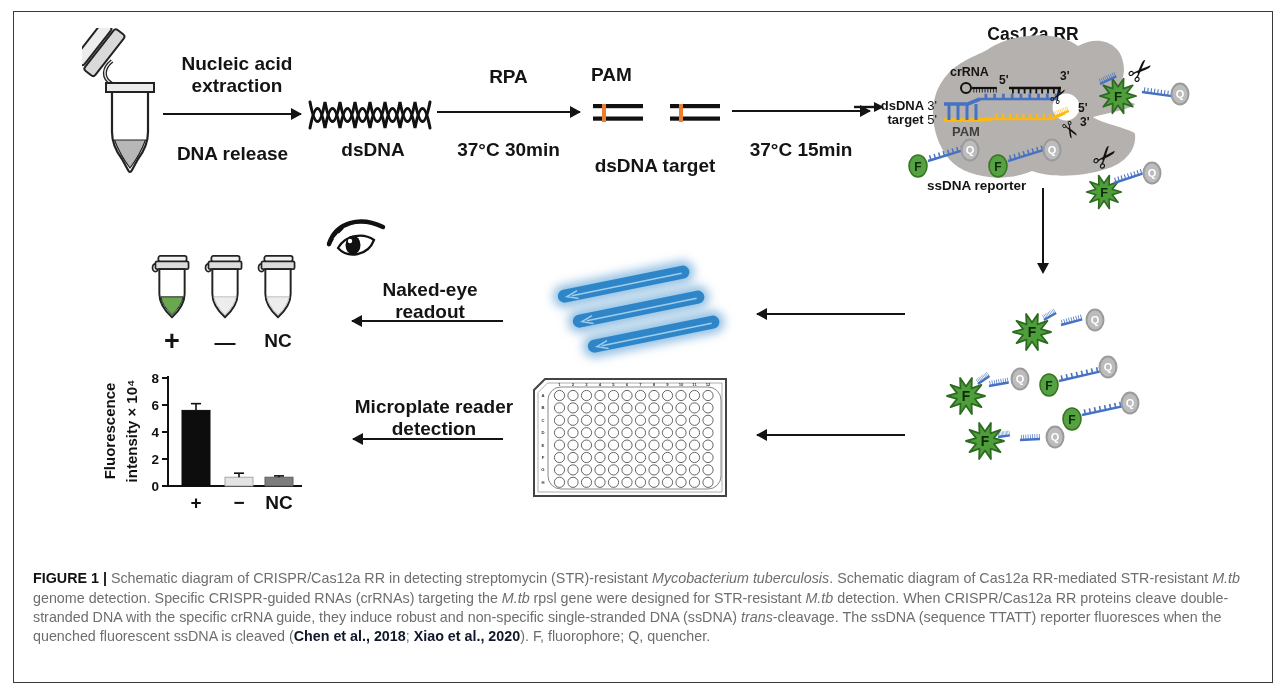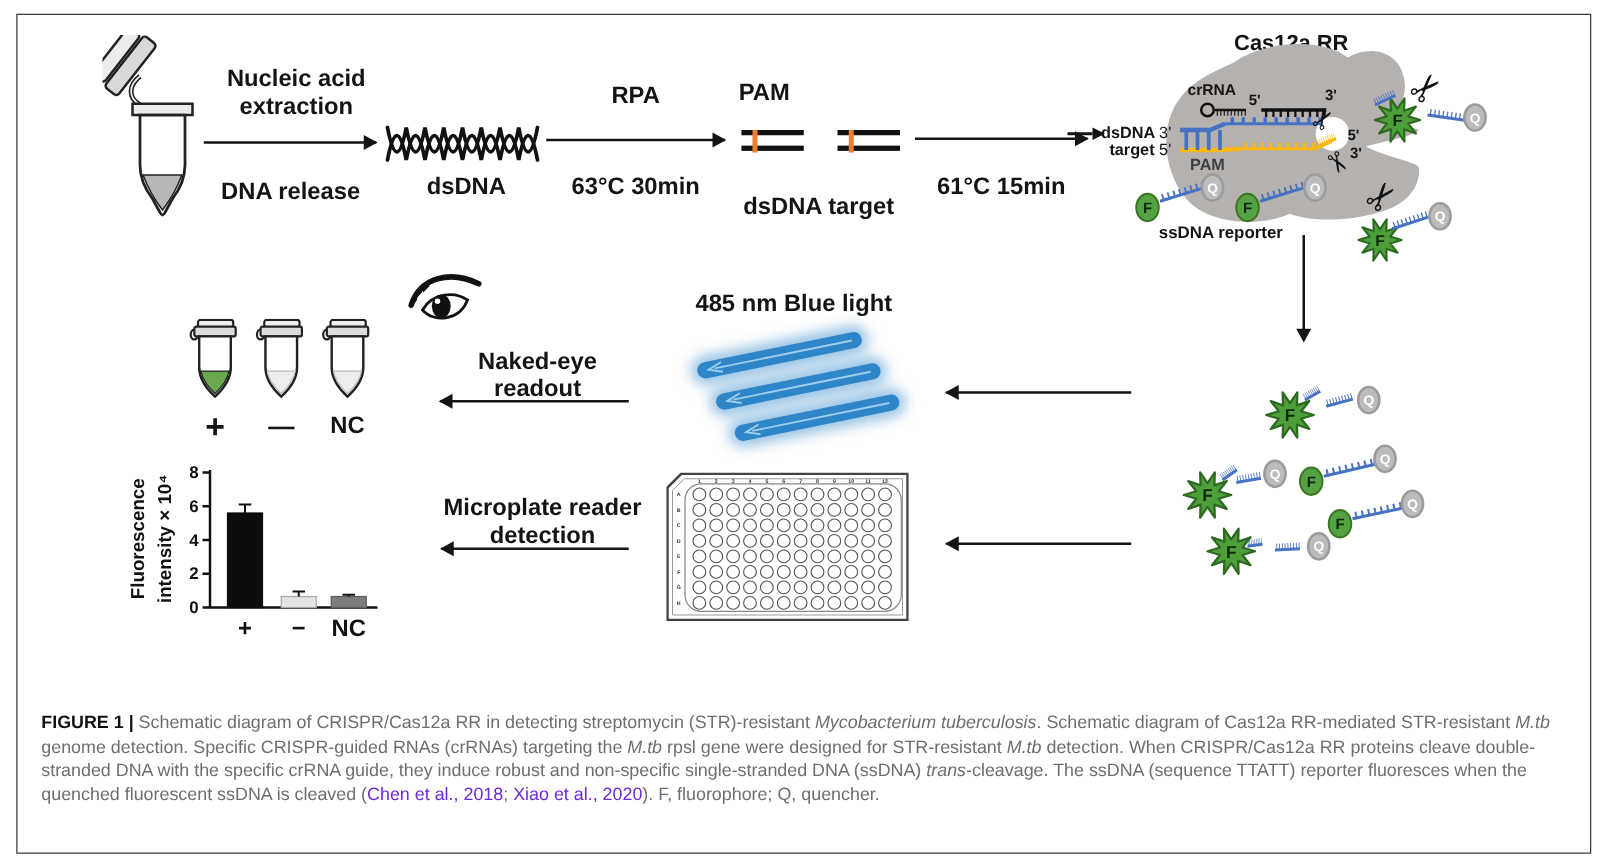--- a/index.html
+++ b/index.html
@@ -21,21 +21,21 @@
   .plateNum{font-size:4.2px;font-weight:bold;text-anchor:middle;fill:#333;}
   #plate-wells circle{fill:#fff;stroke:#555;stroke-width:.9;}
   .axis{stroke:#111;stroke-width:2;fill:none;}
   .err{stroke:#111;stroke-width:1.6;}
   .ticklbl{font-size:13.5px;font-weight:bold;text-anchor:end;fill:#111;}
   .catlbl{font-size:19px;font-weight:bold;text-anchor:middle;fill:#111;}
   .ylab{font-size:15px;font-weight:bold;text-anchor:middle;fill:#111;}
   .svglbl{font-weight:bold;fill:#141414;}
   #caption{position:absolute;left:33px;top:555px;width:1218px;font-size:14.3px;line-height:19.3px;color:#6e6e6e;}
   #caption .figno{font-weight:bold;color:#111;text-align:right;}
-  #caption .cite{color:#6d28d9;}
+  #caption .cite{color:#0f172a;font-weight:bold;}
   #caption .it{font-style:italic;}
 </style>
 </head>
 <body>
 
 <div id="stage">
   <div id="frame"></div>
 
   <svg style="position:absolute;left:82px;top:28px" width="100" height="155" viewBox="0 0 100 155">
     <g transform="translate(14,46) rotate(-52)">
@@ -56,36 +56,36 @@
   <svg style="position:absolute;left:308px;top:98px" width="130" height="34" viewBox="0 0 130 34">
     <g fill="none" stroke="#111" stroke-width="3" stroke-linecap="round">
       <path d="M2,4 C7,30 12,30 17,4 C22,30 27,30 32,4 C37,30 42,30 47,4 C52,30 57,30 62,4 C67,30 72,30 77,4 C82,30 87,30 92,4 C97,30 102,30 107,4 C112,30 117,30 122,4"></path>
       <path d="M2,30 C7,4 12,4 17,30 C22,4 27,4 32,30 C37,4 42,4 47,30 C52,4 57,4 62,30 C67,4 72,4 77,30 C82,4 87,4 92,30 C97,4 102,4 107,30 C112,4 117,4 122,30"></path>
     </g>
   </svg>
   <div class="lbl" style="left:312px;top:139px;width:122px;">dsDNA</div>
 
   <div class="lbl" style="left:437px;top:66px;width:143px;">RPA</div>
   <div class="ar head-r" style="left:437px;top:111px;width:143px;"></div>
-  <div class="lbl" style="left:437px;top:139px;width:143px;">63°C 30min</div>
+  <div class="lbl" style="left:437px;top:139px;width:143px;">37°C 30min</div>
 
   <div class="lbl" style="left:583px;top:64px;width:64px;text-align:left;padding-left:8px;">PAM</div>
 
   <svg style="position:absolute;left:593px;top:102px" width="128" height="24" viewBox="0 0 128 24">
     <rect x="0" y="2" width="50" height="4.2" fill="#111"></rect>
     <rect x="0" y="14.5" width="50" height="4.2" fill="#111"></rect>
     <rect x="9" y="2" width="4" height="18" fill="#ed7d31"></rect>
     <rect x="77" y="2" width="50" height="4.2" fill="#111"></rect>
     <rect x="77" y="14.5" width="50" height="4.2" fill="#111"></rect>
     <rect x="86" y="2" width="4" height="18" fill="#ed7d31"></rect>
   </svg>
   <div class="lbl" style="left:580px;top:139px;width:150px;margin-top:16px;">dsDNA target</div>
 
   <div class="ar head-r" style="left:732px;top:110px;width:138px;"></div>
-  <div class="lbl" style="left:735px;top:139px;width:132px;">61°C 15min</div>
+  <div class="lbl" style="left:735px;top:139px;width:132px;">37°C 15min</div>
 
   <svg style="position:absolute;left:852px;top:20px" width="340" height="215" viewBox="0 0 340 215">
     <defs>
       <g id="comb">
         <line x1="0" y1="0" x2="40" y2="0" stroke-width="2.4"></line>
         <line x1="3" y1="0" x2="3" y2="-5" stroke-width="1.4"></line>
           <line x1="7.5" y1="0" x2="7.5" y2="-5" stroke-width="1.4"></line>
         <line x1="12" y1="0" x2="12" y2="-5" stroke-width="1.4"></line>
           <line x1="16.5" y1="0" x2="16.5" y2="-5" stroke-width="1.4"></line>
         <line x1="21" y1="0" x2="21" y2="-5" stroke-width="1.4"></line>
@@ -190,21 +190,20 @@
 
     <use href="#starF" transform="translate(55,141) scale(1.15)"></use>
     <use href="#comb" stroke="#4672c4" transform="translate(68,137) rotate(-8) scale(0.3,1)"></use>
     <use href="#comb" stroke="#4672c4" transform="translate(90,140) rotate(-3) scale(0.5,1)"></use>
     <use href="#repQ" transform="translate(125,137)"></use>
   </svg>
 
   <div class="ar head-l" style="left:757px;top:313px;width:148px;"></div>
   <div class="ar head-l" style="left:757px;top:434px;width:148px;"></div>
 
-  <div class="lbl" style="left:540px;top:233px;width:190px;">485 nm Blue light</div>
   <div class="lightbar" style="left:558px;top:291px;">
     <svg width="134" height="13">
         <line x1="126" y1="6.5" x2="14" y2="6.5" stroke="#9fcdeb" stroke-width="1.5"></line>
         <path d="M20,2.5 L9,6.5 L20,10.5" fill="none" stroke="#9fcdeb" stroke-width="1.5"></path>
       </svg>
   </div>
   <div class="lightbar" style="left:573px;top:316px;">
     <svg width="134" height="13">
         <line x1="126" y1="6.5" x2="14" y2="6.5" stroke="#9fcdeb" stroke-width="1.5"></line>
         <path d="M20,2.5 L9,6.5 L20,10.5" fill="none" stroke="#9fcdeb" stroke-width="1.5"></path>

